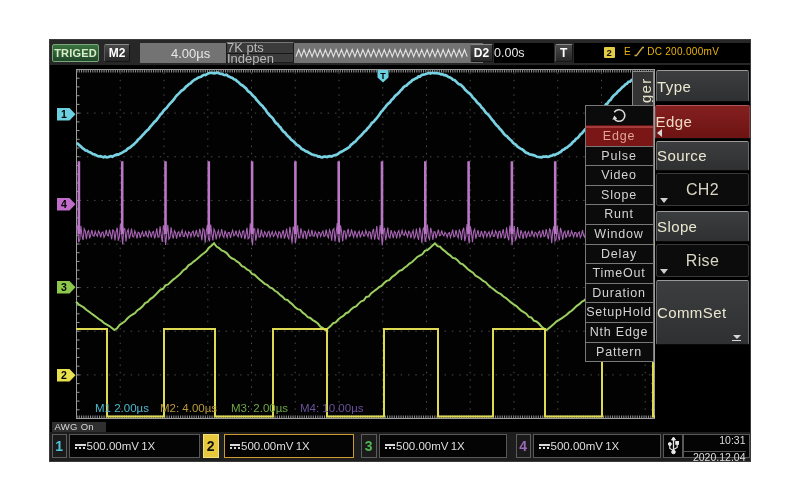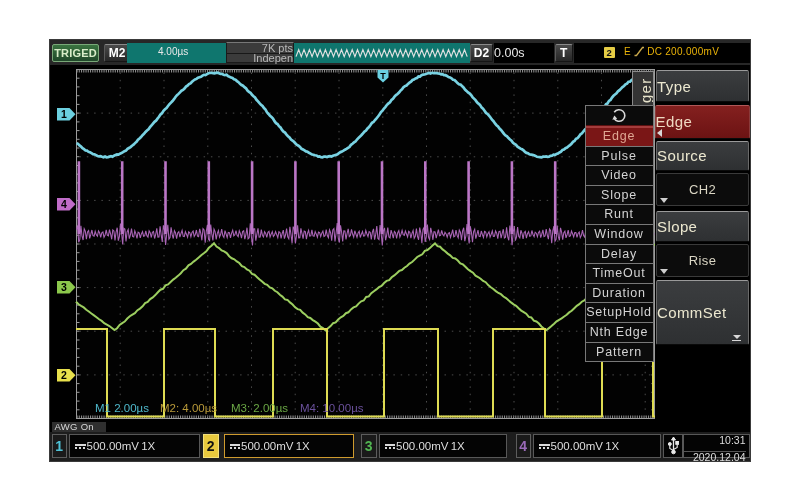--- a/index.html
+++ b/index.html
@@ -2,23 +2,23 @@
 <html><head><meta charset="utf-8"><style>
 *{margin:0;padding:0;box-sizing:border-box}
 html,body{width:800px;height:500px;background:#fff;font-family:"Liberation Sans",sans-serif;overflow:hidden}
 #screen{position:absolute;left:50px;top:40px;width:700px;height:421px;background:#000;outline:1px solid #3a3a3a}
 .abs{position:absolute}
 
 #topbar{position:absolute;left:0;top:0;width:700px;height:25px;background:#272727}
 .tbox{position:absolute;top:3.5px;height:18.5px;background:linear-gradient(#4a4a4a,#262626);border:1px solid #141414;border-top-color:#8a8a8a;border-left-color:#5a5a5a;border-radius:2px;color:#fff;font-weight:bold;font-size:12px;text-align:center;line-height:17px}
 #triged{position:absolute;left:1.8px;top:3.5px;width:47.5px;height:18.5px;background:linear-gradient(#3a7340,#20492a);border:1px solid #79a878;border-radius:2px;color:#d9edc9;font-weight:bold;font-size:11px;text-align:center;line-height:16.5px;letter-spacing:.2px}
 #m2box{left:54px;width:26px}
-#t400{position:absolute;left:77px;top:2.5px;width:343px;height:20px;background:#0f766e;color:#e8e8e8;font-size:10px}
+#t400{position:absolute;left:90px;top:2.5px;width:343px;height:20px;background:#737373;color:#e8e8e8;font-size:13px}
 #t400 span{position:absolute;left:31px;top:3px}
-#pts7k{position:absolute;left:176px;top:2px;width:68px;height:21px;background:#3b3b3b;border:1px solid #1a1a1a;border-top-color:#777;font-size:11px;color:#b9b9b9;text-align:right}
+#pts7k{position:absolute;left:176px;top:2px;width:68px;height:21px;background:#3b3b3b;border:1px solid #1a1a1a;border-top-color:#777;font-size:13px;color:#b9b9b9;text-align:left}
 #pts7k .r1{height:9.5px;line-height:10px}
 #pts7k .r2{border-top:1px solid #181818;height:9px;line-height:9px}
 #d2box{left:420px;width:23px}
 #t000{position:absolute;left:444px;top:2.5px;width:60px;height:20px;background:#000;color:#e8e8e8;font-size:12.5px;text-align:left;line-height:20px}
 #tbox2{left:505px;width:17.5px}
 #trigrd{position:absolute;left:524px;top:2.5px;width:176px;height:20px;background:#000}
 #badge2{position:absolute;left:29.5px;top:4.5px;width:11.5px;height:11px;background:#e5cc45;color:#111;font-weight:bold;font-size:9.5px;text-align:center;line-height:11px;border-radius:1px}
 #trigtxt{position:absolute;left:50px;top:3px;color:#eab308;font-size:10px;letter-spacing:.3px}
 
 #plot{position:absolute;left:0;top:25px;width:700px;height:367px;background:#000}
@@ -31,21 +31,21 @@
 
 #botbar{position:absolute;left:0;top:392px;width:700px;height:29px;background:#1d1d1d}
 .chnum{position:absolute;top:1.5px;width:15.5px;height:24px;background:#1a1a1a;border:1px solid #5d5d5d;font-size:14px;font-weight:bold;text-align:center;line-height:22px}
 .chinfo{position:absolute;top:1.5px;height:24px;background:#040404;border:1px solid #585858;color:#dedede;font-size:11.5px;line-height:22px;white-space:pre}
 .dc{display:inline-block;position:relative;width:10.5px;height:6px;margin-right:1px}
 .dc b{position:absolute;left:0;top:0.5px;width:10.5px;height:1.6px;background:#d8d8d8}
 .dc i{position:absolute;left:0;top:3.6px;width:10.5px;height:1.6px;background:repeating-linear-gradient(90deg,#d8d8d8 0 2.4px,transparent 2.4px 3.8px)}
 
 #rmenu{position:absolute;left:605px;top:25px;width:95px;height:367px;background:#000}
 .gbtn{position:absolute;left:1px;width:93px;background:linear-gradient(#3b3d3f,#2e3032);border:1px solid #0a0a0a;border-top-color:#9a9a9a;border-left-color:#6a6a6a;border-right-color:#6a6a6a;border-radius:2px;color:#ece8d0;font-size:15px;letter-spacing:.4px}
-.bbtn{position:absolute;left:1px;width:93px;background:#0c0c0c;border:1px solid #3a3a3a;border-radius:2px;color:#dad6c4;font-size:13px;text-align:center;letter-spacing:.4px}
+.bbtn{position:absolute;left:1px;width:93px;background:#0c0c0c;border:1px solid #3a3a3a;border-radius:2px;color:#dad6c4;font-size:16px;text-align:center;letter-spacing:.4px}
 .dna{position:absolute;left:3px;bottom:2px;width:0;height:0;border-left:4.5px solid transparent;border-right:4.5px solid transparent;border-top:5px solid #cfcfcf}
 
 #drop{position:absolute;left:534.5px;top:65.4px;width:69px;background:#0b0b0b;border:1px solid #787878}
 .drow{height:19.6px;border-top:1px solid #787878;color:#d4d4d4;font-size:12.5px;text-align:center;line-height:18.5px;letter-spacing:.8px}
 .drow:first-child{border-top:none}
 #drow-edge{background:#7a1616;border-top:1px solid #a43c3c;box-shadow:0 1px 0 #a43c3c inset, 0 -1px 0 #5c1010;color:#dfa894}
 #trigtab{position:absolute;left:582px;top:30.5px;width:22px;height:76px;background:#343434;border:1px solid #8a8a8a;border-bottom:none;overflow:hidden}
 #trigtab span{position:absolute;left:4px;top:61.5px;transform:rotate(-90deg);transform-origin:0 0;font-size:15px;color:#e6e2ca;white-space:pre;letter-spacing:1.2px}
 </style></head>
 <body>

